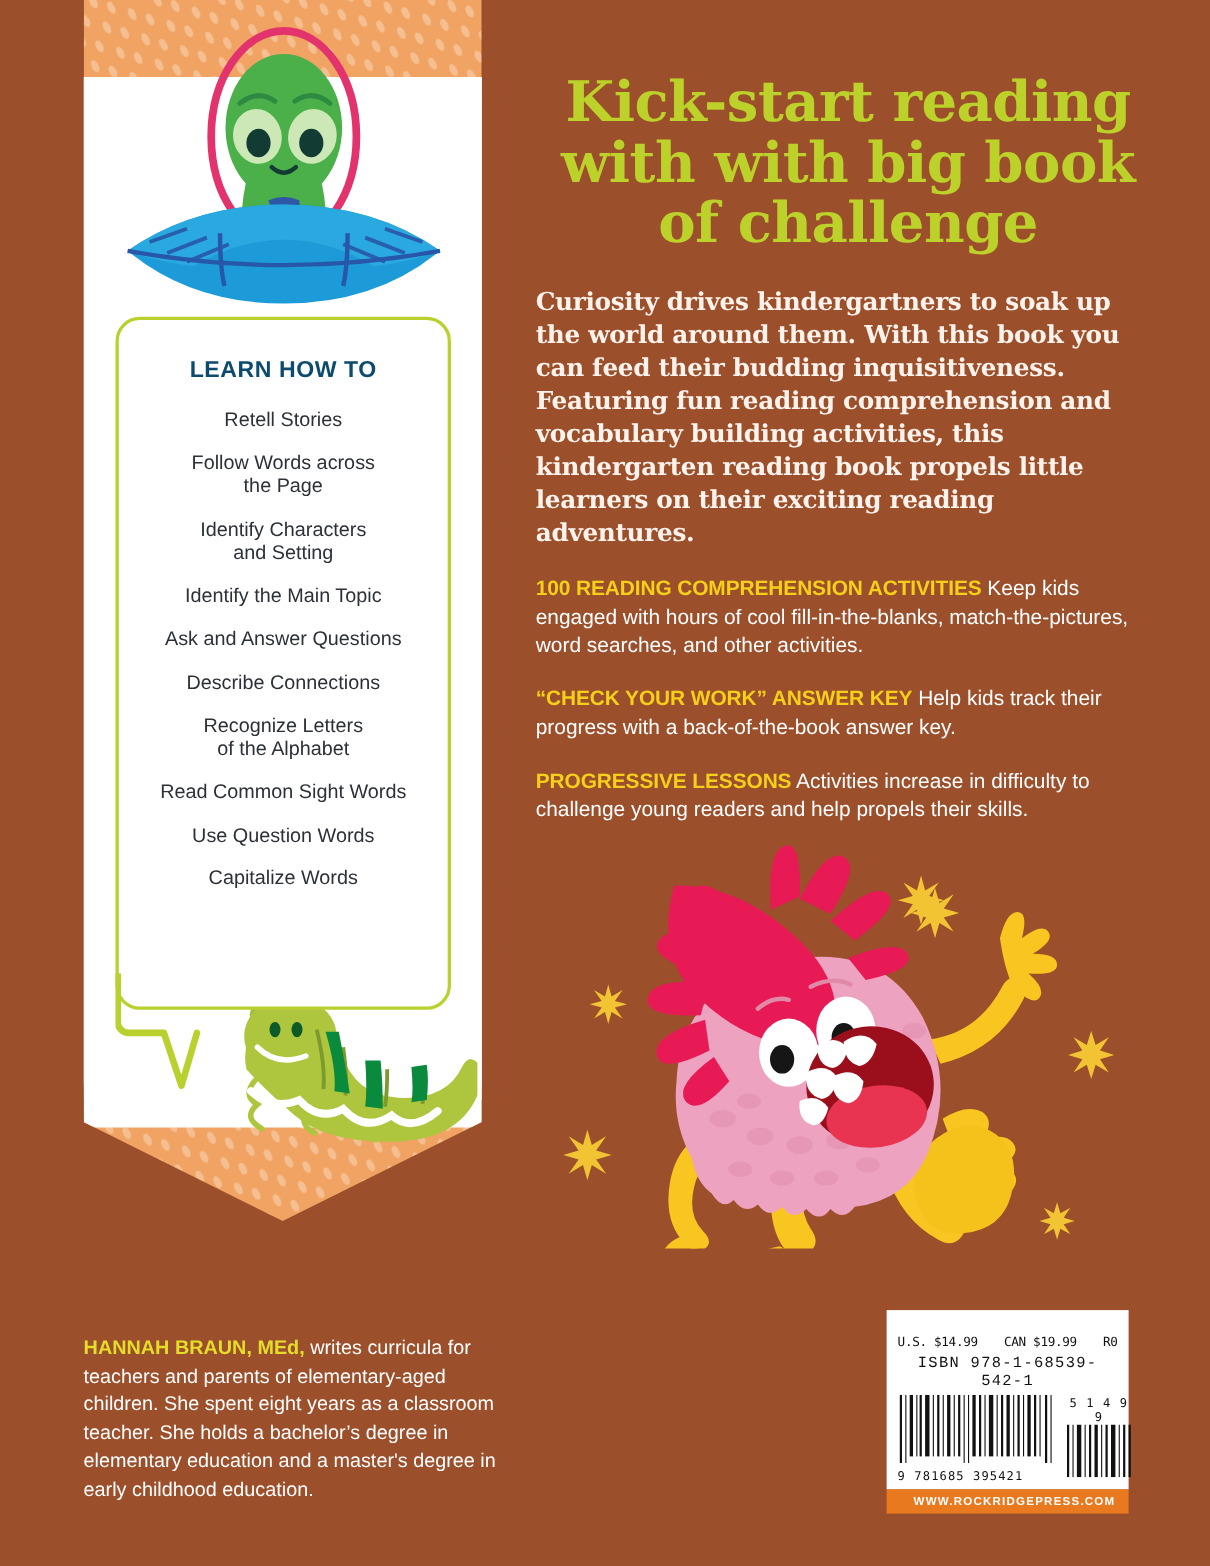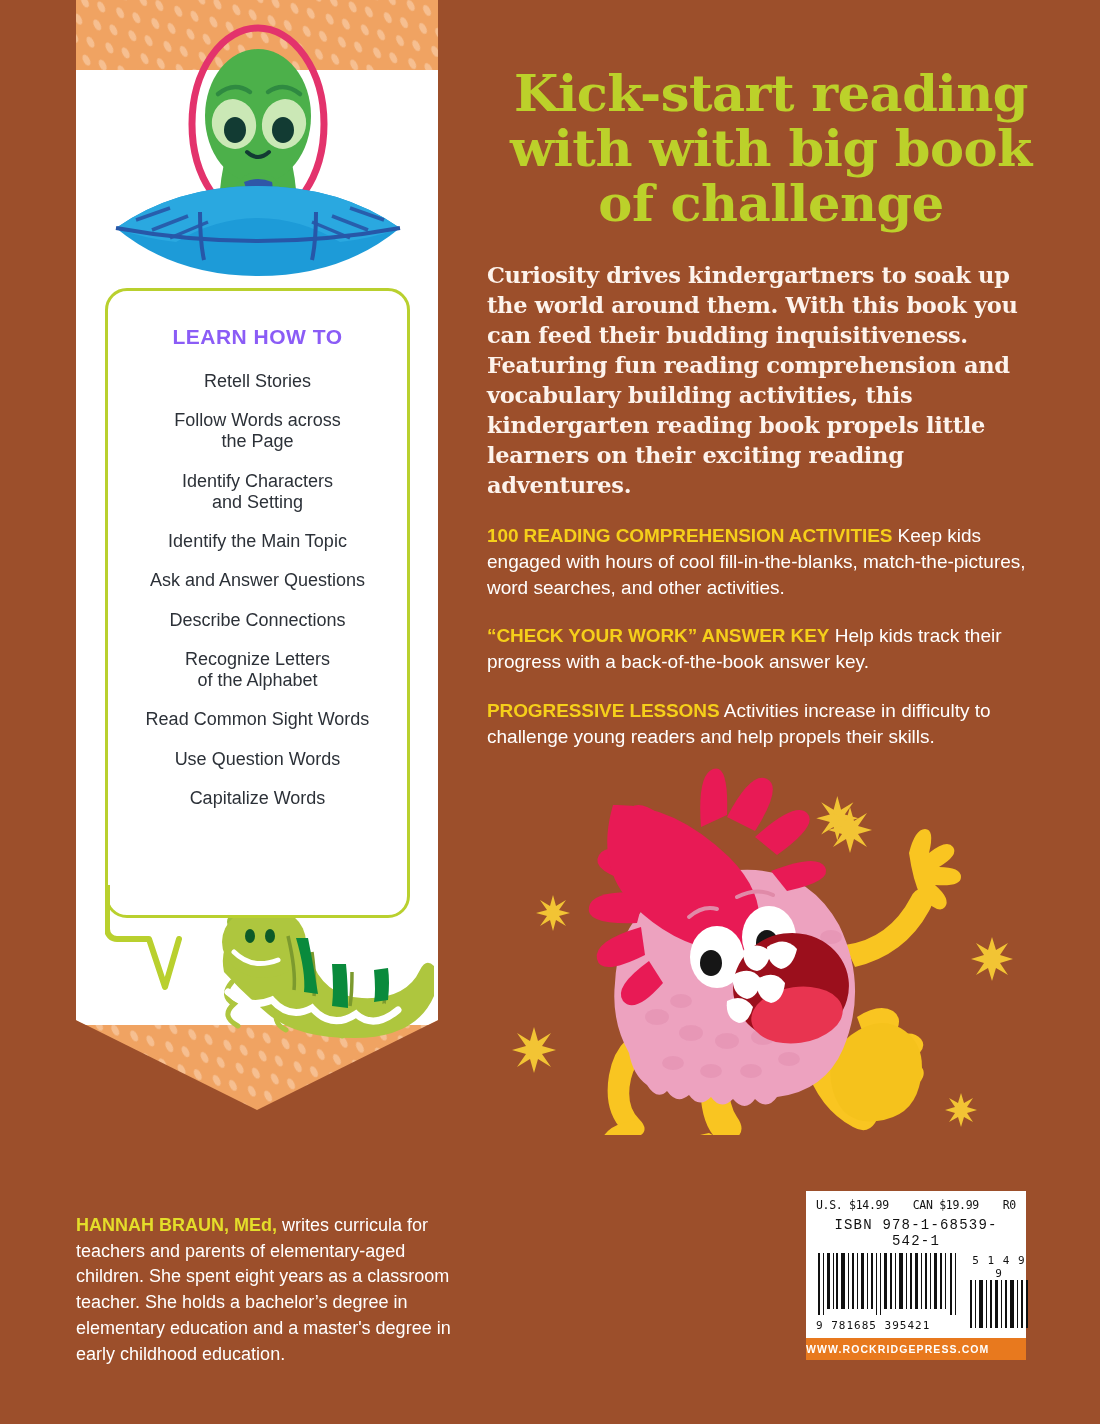--- a/index.html
+++ b/index.html
@@ -26,21 +26,21 @@
     position: absolute;
     left: 105px; top: 288px;
     width: 305px; height: 630px;
     border: 3px solid #b9d02e;
     border-radius: 22px;
     background: #ffffff;
     z-index: 6;
   }
   #learn-title {
     text-align: center;
-    color: #8b5cf6;
+    color: #0c4a6e;
     font-weight: bold;
     font-size: 21px;
     letter-spacing: 0.5px;
     margin-top: 34px;
   }
   #learn-list {
     list-style: none;
     text-align: center;
     margin-top: 22px;
   }
@@ -106,21 +106,21 @@
   #bio .bname { color: #e4dd2a; font-weight: bold; }
 
   
   #barcode-block {
     position: absolute;
     left: 806px; top: 1191px;
     width: 220px;
   }
   #barcode-card {
     background: #ffffff;
-    padding: 7px 10px 6px 10px;
+    padding: 22px 10px 6px 10px;
   }
   .bc-row1 {
     display: flex;
     justify-content: space-between;
     font-family: "DejaVu Sans Mono", monospace;
     font-size: 11.5px;
     color: #111;
     letter-spacing: -0.3px;
   }
   .bc-isbn {
@@ -134,25 +134,25 @@
   .bc-bars-wrap { display: flex; gap: 10px; margin-top: 4px; align-items: flex-end; }
   .bc-digits {
     font-family: "DejaVu Sans Mono", monospace;
     font-size: 11px;
     color: #111;
     letter-spacing: 1px;
   }
   #site-bar {
     background: #e8791e;
     color: #ffffff;
-    text-align: left;
+    text-align: right;
     font-size: 10.5px;
     font-weight: bold;
     letter-spacing: 1.1px;
-    padding: 5px 0 5px 0;
+    padding: 5px 12px 5px 0;
   }
 </style>
 </head>
 <body>
 
 <div id="left-banner">
   <svg class="banner-shape" viewBox="0 0 362 1110" preserveAspectRatio="none">
     <defs>
       <pattern id="dotsPat" width="26" height="26" patternUnits="userSpaceOnUse" patternTransform="rotate(-28)">
         <rect width="26" height="26" fill="#f0a362"></rect>

